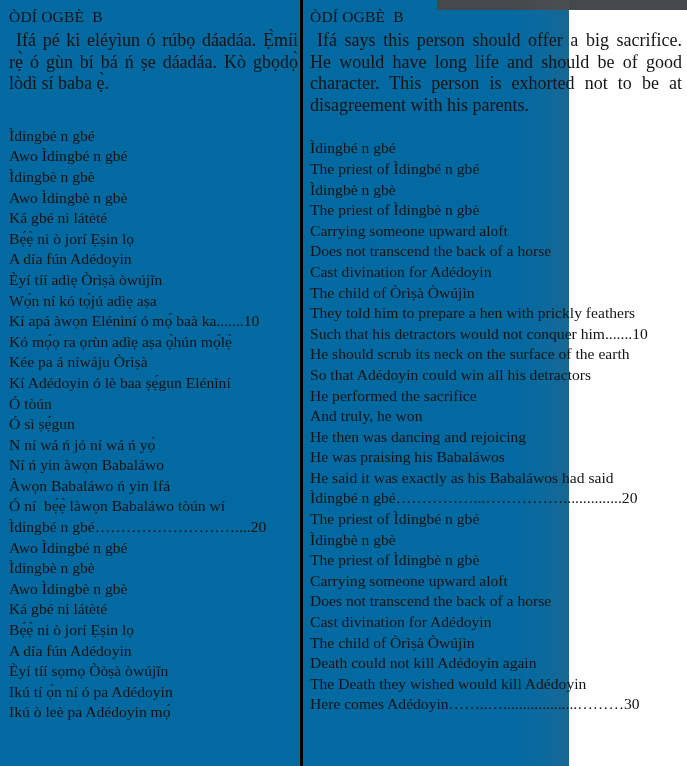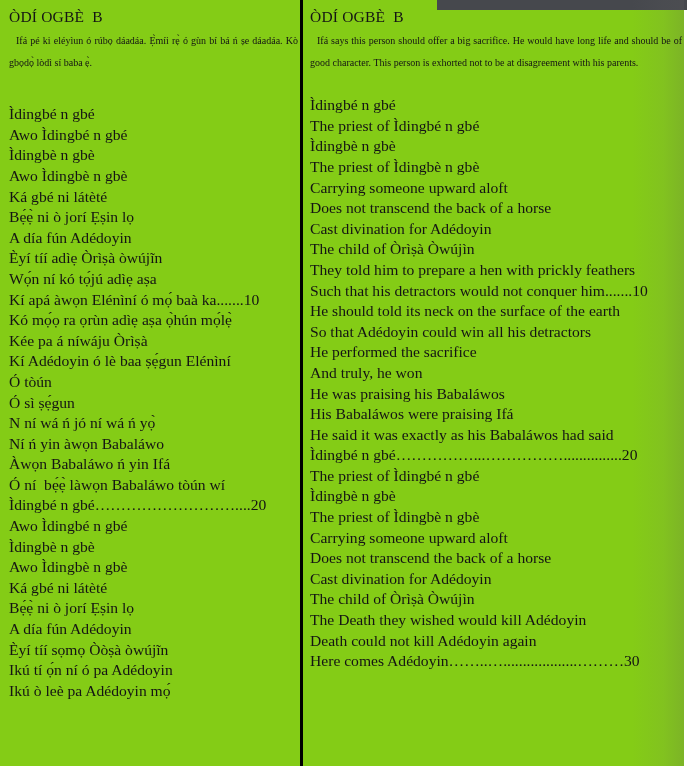--- a/index.html
+++ b/index.html
@@ -7,23 +7,23 @@
     padding: 0;
     width: 687px;
     height: 766px;
     background: #ffffff;
     overflow: hidden;
     font-family: "Liberation Serif", serif;
     color: #141414;
   }
   .page {
     position: relative;
-    width: 684px;
+    width: 569px;
     height: 766px;
-    background: #84cc16;
+    background: #0369a1;
   }
   .divider {
     position: absolute;
     left: 300px;
     top: 0;
     width: 3px;
     height: 766px;
     background: #000000;
   }
   .scan-bar {
@@ -50,21 +50,21 @@
   .col.left  { left: 9px;   width: 289px; }
   .col.right { left: 310px; width: 372px; }
   .header {
     font-size: 15.5px;
     line-height: 21px;
     white-space: pre-wrap;
     letter-spacing: 0.2px;
   }
   .intro {
     margin: 3px 0 0 0;
-    font-size: 10px;
+    font-size: 18px;
     line-height: 21.6px;
     text-align: justify;
     text-indent: 7px;
   }
   .verse { }
   .col.left  .verse { margin-top: 31px; }
   .col.right .verse { margin-top: 22px; }
   .verse-line {
     font-size: 15.6px;
     line-height: 20.6px;
@@ -124,34 +124,34 @@
         <div class="verse-line">Ìdingbé n gbé</div>
         <div class="verse-line">The priest of Ìdingbé n gbé</div>
         <div class="verse-line">Ìdingbè n gbè</div>
         <div class="verse-line">The priest of Ìdingbè n gbè</div>
         <div class="verse-line">Carrying someone upward aloft</div>
         <div class="verse-line">Does not transcend the back of a horse</div>
         <div class="verse-line">Cast divination for Adédoyin</div>
         <div class="verse-line">The child of Òrìṣà Òwújìn</div>
         <div class="verse-line">They told him to prepare a hen with prickly feathers</div>
         <div class="verse-line">Such that his detractors would not conquer him.......10</div>
-        <div class="verse-line">He should told its neck on the surface of the earth</div>
+        <div class="verse-line">He should scrub its neck on the surface of the earth</div>
         <div class="verse-line">So that Adédoyin could win all his detractors</div>
         <div class="verse-line">He performed the sacrifice</div>
         <div class="verse-line">And truly, he won</div>
+        <div class="verse-line">He then was dancing and rejoicing</div>
         <div class="verse-line">He was praising his Babaláwos</div>
-        <div class="verse-line">His Babaláwos were praising Ifá</div>
         <div class="verse-line">He said it was exactly as his Babaláwos had said</div>
         <div class="verse-line">Ìdingbé n gbé……………...……………...............20</div>
         <div class="verse-line">The priest of Ìdingbé n gbé</div>
         <div class="verse-line">Ìdingbè n gbè</div>
         <div class="verse-line">The priest of Ìdingbè n gbè</div>
         <div class="verse-line">Carrying someone upward aloft</div>
         <div class="verse-line">Does not transcend the back of a horse</div>
         <div class="verse-line">Cast divination for Adédoyin</div>
         <div class="verse-line">The child of Òrìṣà Òwújìn</div>
+        <div class="verse-line">Death could not kill Adédoyin again</div>
         <div class="verse-line">The Death they wished would kill Adédoyin</div>
-        <div class="verse-line">Death could not kill Adédoyin again</div>
         <div class="verse-line">Here comes Adédoyin……..…...................………30</div>
       </div>
   </div>
 
 </div>
 
 </body></html>

